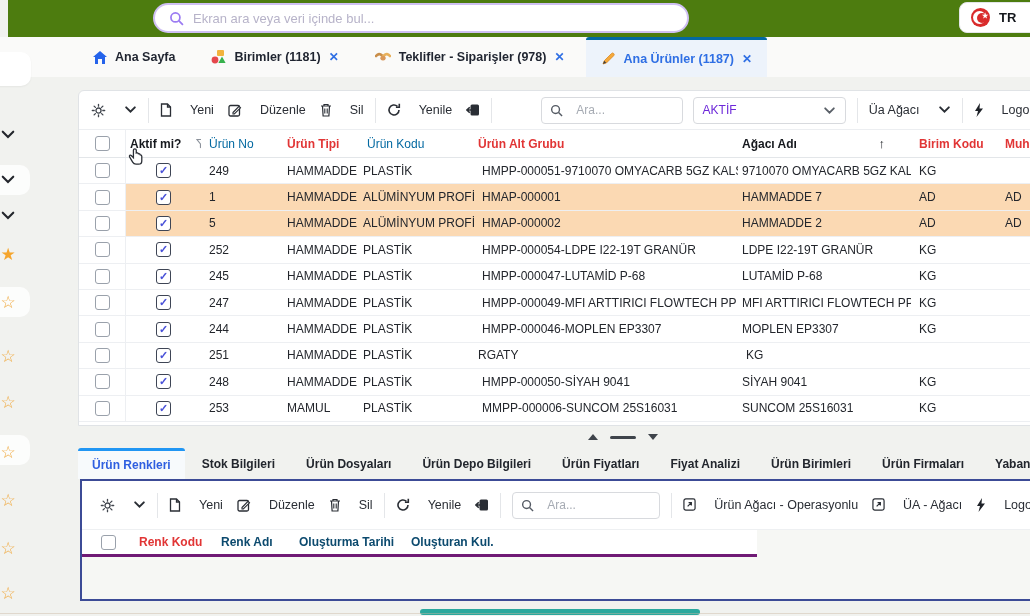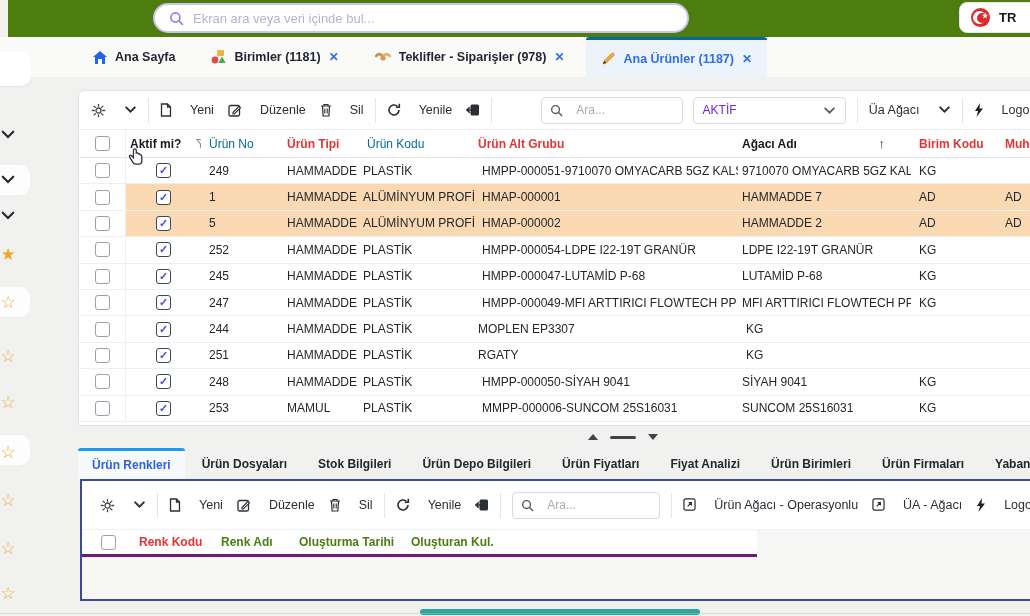--- a/index.html
+++ b/index.html
@@ -80,21 +80,21 @@
   .btab{display:flex;align-items:center;padding:0 14px;margin-right:3px;font-size:12px;font-weight:bold;color:#22262d;white-space:nowrap}
   .btab.active{background:#f7fafc;border-top:3px solid #2196f3;color:#2f5fe0;border-radius:3px 3px 0 0}
 
   
   .bottom-panel{position:absolute;left:80px;top:479px;width:1040px;height:122px;background:#fff;
         border:2px solid #3c4b96;display:flex;flex-direction:column}
   .bottom-panel .tbar{height:48px;padding:0 18px;border-bottom:none}
   .bhead-row{display:flex;height:28px;background:#f6f7f4;border-top:1px solid #eef0f2}
   .bghead{display:grid;grid-template-columns:53px 82px 78px 112px 110px 240px;width:675px;background:#fff;
         border-bottom:3px solid #701a75;font-size:12px;align-items:stretch}
-  .h-gray2{color:#4d7c0f;font-weight:bold}
+  .h-gray2{color:#0c4a6e;font-weight:bold}
   .c-sel2{justify-content:center}
   .bbody{flex:1;background:#f6f7f4}
 
   .teal-bar{position:absolute;left:420px;top:609px;width:280px;height:6px;border-radius:3px;background:#2ba89d}
   .bottom-line{position:absolute;left:0;top:613px;width:100%;height:1px;background:rgba(205,185,165,.45)}
 
   svg{flex:0 0 auto}
 </style>
 </head>
 <body>
@@ -416,20 +416,21 @@
         <div class="grid-row">
           <div class="cell c-sel">
             <span class="cb"></span>
           </div>
           <div class="cell c-aktif">
             <span class="cb checked"></span>
           </div>
           <div class="cell pad8">244</div>
           <div class="cell">HAMMADDE</div>
           <div class="cell">PLASTİK</div>
+          <div class="cell pad8">HMPP-000046-MOPLEN EP3307</div>
           <div class="cell">MOPLEN EP3307</div>
           <div class="cell pad8">KG</div>
           <div class="cell"></div>
         </div>
         <div class="grid-row">
           <div class="cell c-sel">
             <span class="cb"></span>
           </div>
           <div class="cell c-aktif">
             <span class="cb checked"></span>
@@ -481,22 +482,22 @@
   </div>
 
   <div class="splitter">
     <span class="tri-up"></span>
     <span class="split-line"></span>
     <span class="tri-down"></span>
   </div>
 
   <div class="btabs">
     <span class="btab active">Ürün Renkleri</span>
+    <span class="btab">Stok Bilgileri</span>
     <span class="btab">Ürün Dosyaları</span>
-    <span class="btab">Stok Bilgileri</span>
     <span class="btab">Ürün Depo Bilgileri</span>
     <span class="btab">Ürün Fiyatları</span>
     <span class="btab">Fiyat Analizi</span>
     <span class="btab">Ürün Birimleri</span>
     <span class="btab">Ürün Firmaları</span>
     <span class="btab">Yabancı İsimler</span>
   </div>
 
   <div class="bottom-panel">
     <div class="tbar">

